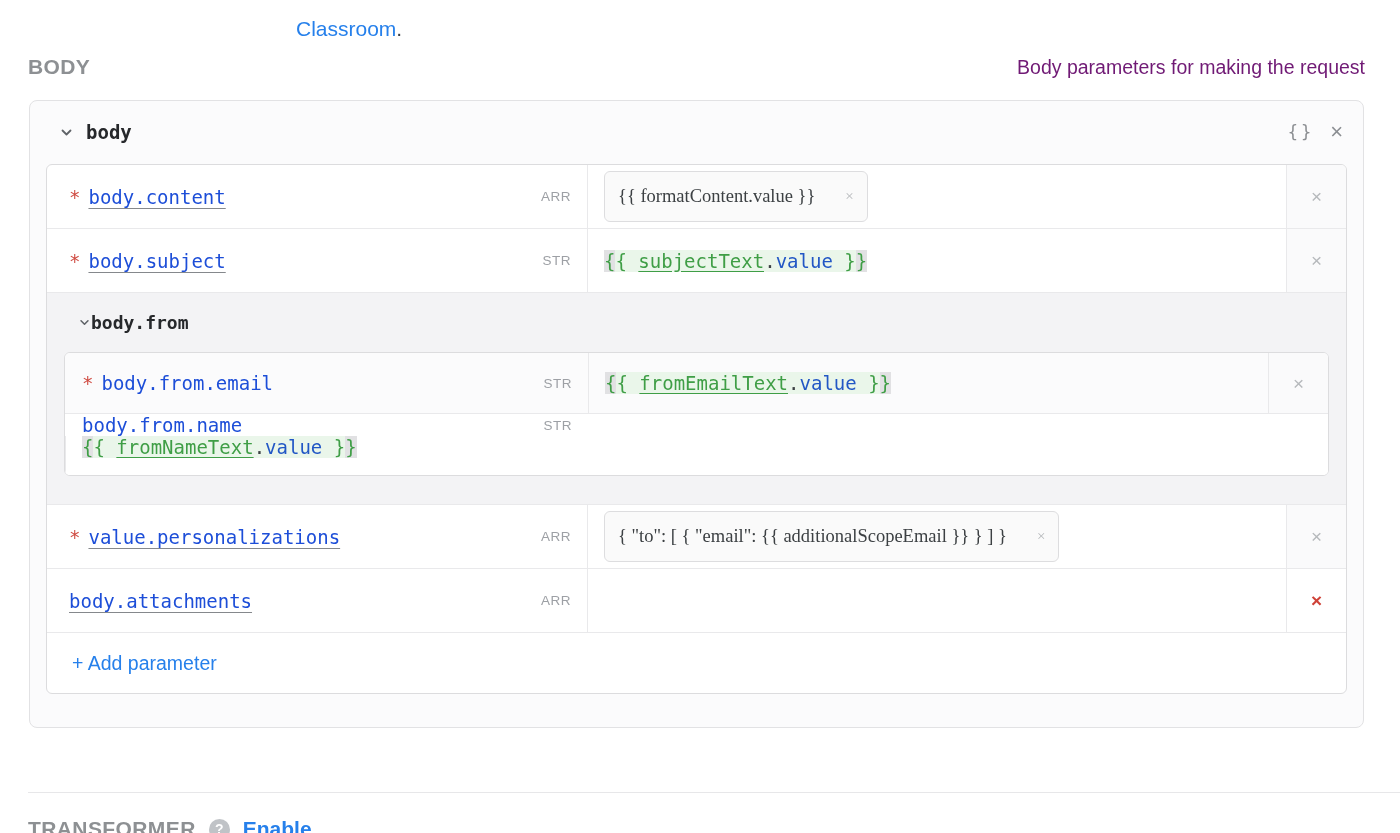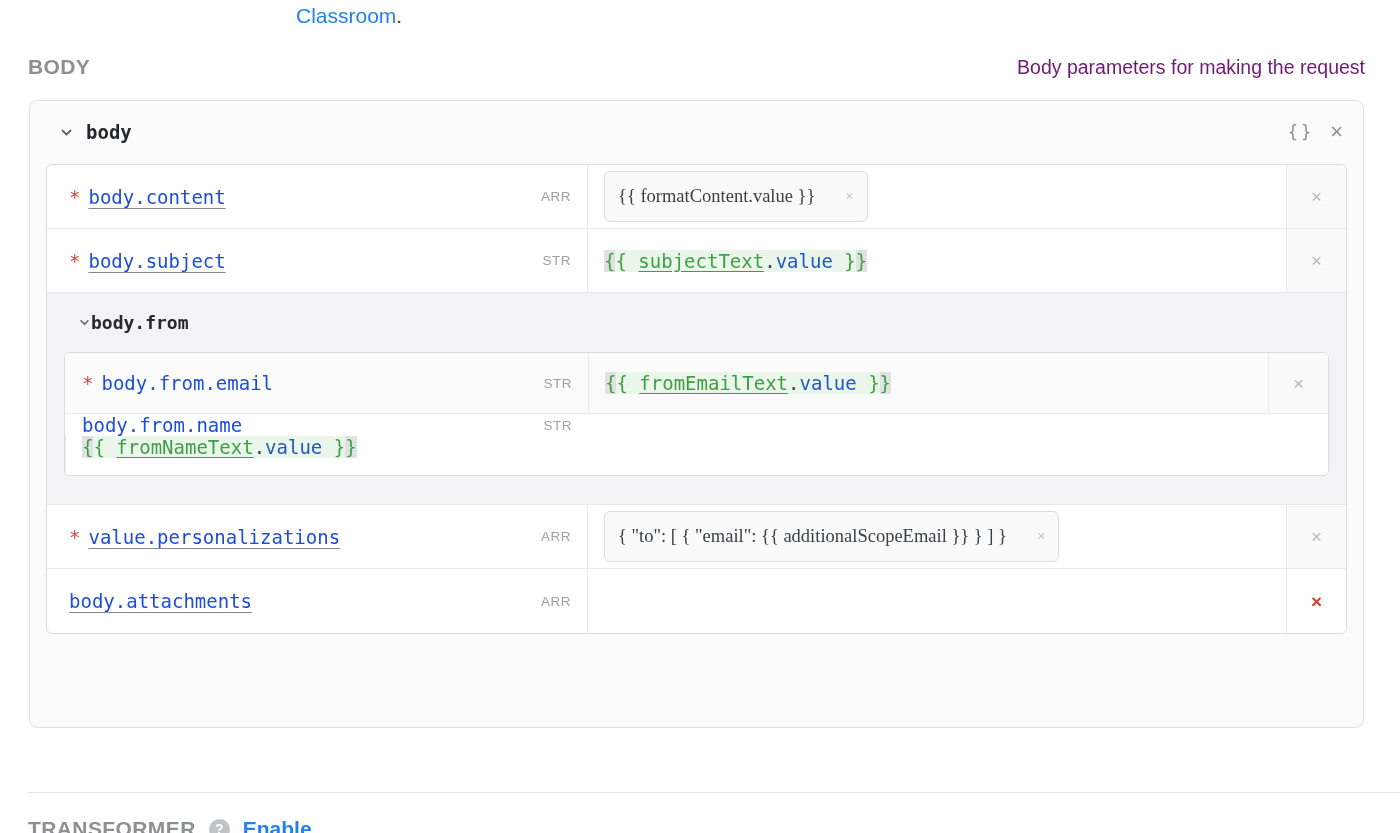--- a/index.html
+++ b/index.html
@@ -3,21 +3,21 @@
 <meta charset="utf-8">
 <style>
   * { margin:0; padding:0; box-sizing:border-box; }
   html,body { background:#fff; }
   .page {
     position:relative; width:1400px; height:833px; overflow:hidden;
     background:#fff; font-family:"Liberation Sans", sans-serif; color:#3c4043;
   }
 
   
-  .top-link { position:absolute; left:296px; top:4px; font-size:21px; }
+  .top-link { position:absolute; left:296px; top:17px; font-size:21px; }
   .top-link .lnk { color:#2680eb; cursor:pointer; }
   .top-link .dot { color:#3b3f46; }
 
   
   .section-head { position:absolute; left:28px; right:35px; top:55px; display:flex; justify-content:space-between; align-items:baseline; }
   .section-title { font-size:21px; font-weight:bold; color:#8d9093; letter-spacing:.4px; }
   .section-desc { font-size:19.5px; color:#701a75; }
 
   
   .panel { position:absolute; left:29px; top:100px; width:1335px; height:628px;
@@ -195,20 +195,23 @@
         <div class="name-cell">
           <span class="pname u">body.attachments</span>
           <span class="badge">ARR</span>
         </div>
         <div class="value-cell"></div>
         <div class="del-cell active">
           <span class="del-x red">×</span>
         </div>
       </div>
 
+      <div class="row">
+        <div class="add-row">+ Add parameter</div>
+      </div>
 
     </div>
   </div>
 
   <div class="divider"></div>
 
   <div class="footer">
     <span class="f-title">TRANSFORMER</span>
     <span class="help-badge">?</span>
     <span class="enable">Enable</span>

